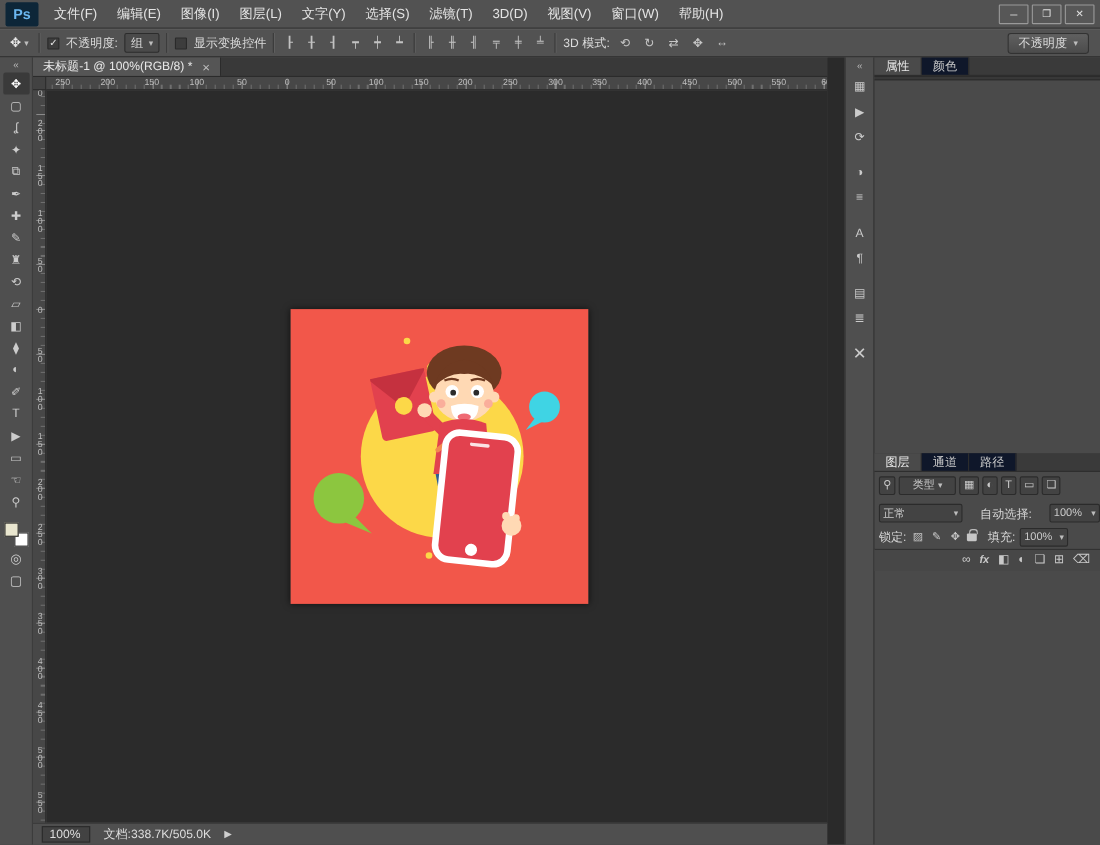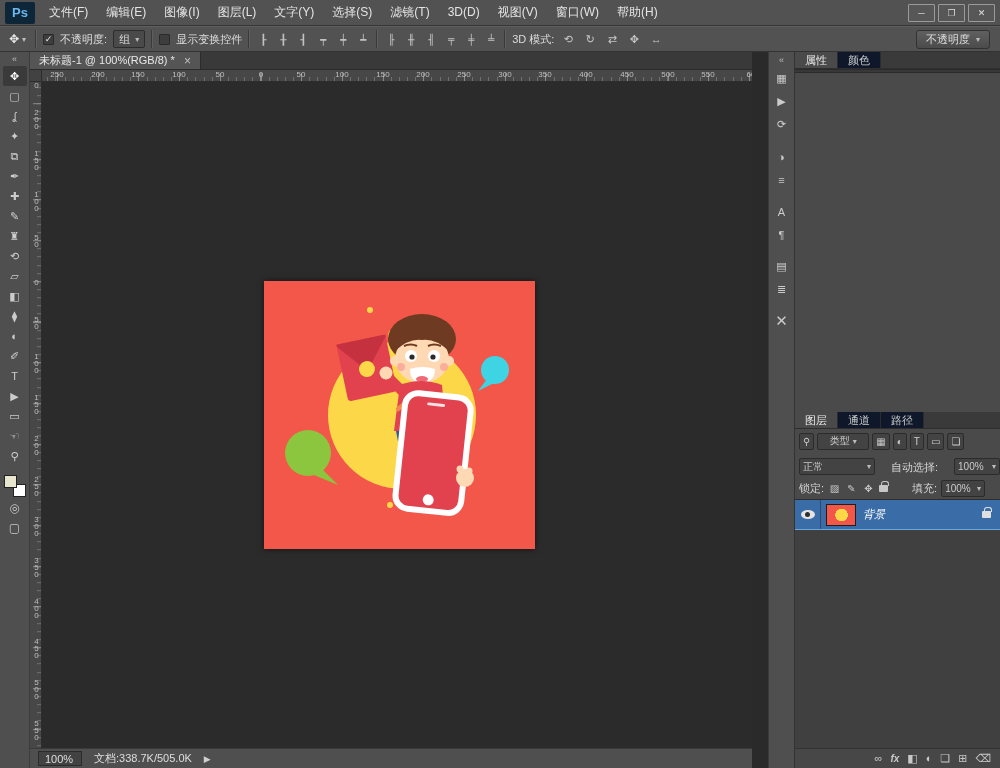--- a/index.html
+++ b/index.html
@@ -415,35 +415,25 @@
           <span>100%</span>
           <span class="arr">▾</span>
         </span>
       </div>
       <div class="lock-row">
         <span>锁定:</span>
         <span class="lock-g"><span>▨</span></span>
         <span class="lock-g"><span>✎</span></span>
         <span class="lock-g"><span>✥</span></span>
         <span class="lock-ic" style="color:#c6c6c6"></span>
-        <span style="margin-left:20px">填充:</span>
+        <span style="margin-left:6px">填充:</span>
         <span class="mini-box" style="min-width:44px;justify-content:space-between">
           <span>100%</span>
           <span class="arr">▾</span>
         </span>
-      </div>
-      <div class="layer-list">
-        <div class="layer-row">
-          <div class="eye-cell">
-              <span class="eye"></span>
-            </div>
-          <div class="thumb"></div>
-          <span class="layer-name">背景</span>
-          <span class="lock-ic layer-lock"></span>
-        </div>
       </div>
       <div class="bottom-bar">
         <span class="bb-ic">∞</span>
         <span class="bb-ic fx">fx</span>
         <span class="bb-ic">◧</span>
         <span class="bb-ic">◐</span>
         <span class="bb-ic">❏</span>
         <span class="bb-ic">⊞</span>
         <span class="bb-ic">⌫</span>
       </div>

